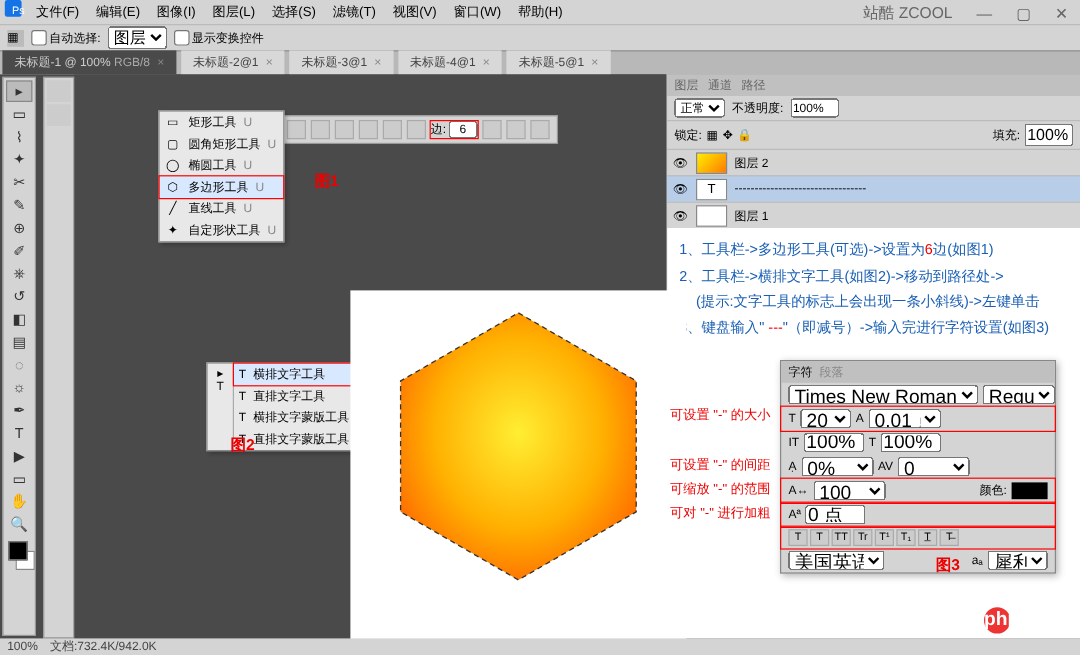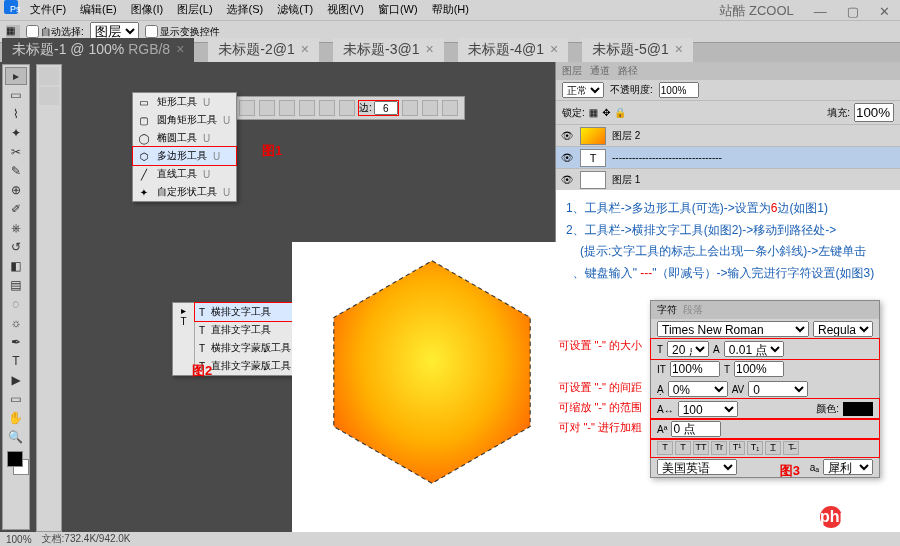--- a/index.html
+++ b/index.html
@@ -4,21 +4,21 @@
 <style>
   * { box-sizing: border-box; margin: 0; padding: 0; font-family: "Microsoft YaHei", SimSun, sans-serif; }
   body { width: 900px; height: 546px; background: #4a4a4a; overflow: hidden; font-size: 11px; position: relative; }
   .menubar { background: #d4d4d4; height: 20px; display: flex; align-items: flex-start; padding: 0 4px; gap: 2px; }
   .menubar span { padding: 2px 6px; cursor: default; }
   .psicon { width:14px; height:14px; background:#1473e6; display:inline-block; border-radius:2px; font-size:9px; color:#fff; text-align:center; line-height:14px; margin-right:4px;}
   .right-menu { margin-left:auto; display:flex; align-items:center; gap:8px; color:#666; font-size:13px;}
   .optionsbar { background: #d4d4d4; height: 22px; border-top:1px solid #bbb; display:flex; align-items:center; gap:6px; padding:0 6px; font-size:10px;}
   .optionsbar .chk{display:flex;align-items:center;gap:2px;}
   .optionsbar .icon{width:14px;height:14px;background:#bbb;display:inline-block;}
-  .tabstrip { background:#b8b8b8; height:20px; display:flex; align-items:flex-end; padding:0 2px; font-size:14px; gap:14px; border-top:1px solid #999;}
+  .tabstrip { background:#b8b8b8; height:20px; display:flex; align-items:flex-end; padding:0 2px; font-size:10px; gap:4px; border-top:1px solid #999;}
   .doctab { background:#d8d8d8; padding:3px 10px; color:#444; position:relative;}
   .doctab.active { background:#4a4a4a; color:#ccc; }
   .doctab .x { margin-left:6px; color:#888; }
   .workarea { position:absolute; top:62px; left:0; right:0; bottom:14px; display:flex; }
   .toolbox { width:28px; background:#d4d4d4; border:1px solid #999; margin:2px; display:flex; flex-direction:column; padding:2px; gap:1px;}
   .toolbox .tool { width:22px; height:18px; background:#d4d4d4; border:1px solid transparent; font-size:12px; text-align:center; line-height:16px; color:#333;}
   .toolbox .tool.sel { background:#bbb; border-color:#888;}
   .swatches { margin-top:4px; position:relative; height:28px;}
   .fg{width:16px;height:16px;background:#000;border:1px solid #888;position:absolute;top:0;left:2px;}
   .bg{width:16px;height:16px;background:#fff;border:1px solid #888;position:absolute;top:8px;left:8px;}
@@ -52,21 +52,21 @@
   .layer.sel{background:#b8cde8;}
   .layer .thumb{width:26px;height:18px;background:#fff;border:1px solid #888;display:flex;align-items:center;justify-content:center;font-size:11px;}
   .layer .eye{width:14px;text-align:center;}
   .notes{background:#fff;flex:1;padding:8px 10px;font-size:12px;line-height:1.8;overflow:hidden;}
   .notes h3{color:#1a5fb4;font-size:15px;margin-bottom:4px;}
   .notes .ln{color:#1a5fb4;}
   .notes .ln .r{color:#e00;}
   .char-panel{position:absolute;right:20px;top:300px;width:230px;background:#d4d4d4;border:1px solid #888;font-size:10px;box-shadow:2px 2px 6px rgba(0,0,0,.3);}
   .char-panel .hdr{background:#c0c0c0;padding:2px 6px;display:flex;gap:6px;}
   .char-panel .r{display:flex;align-items:center;gap:4px;padding:2px 6px;}
-  .char-panel select,.char-panel input{font-size:12px;height:16px;}
+  .char-panel select,.char-panel input{font-size:16px;height:16px;}
   .char-panel .hl{outline:1px solid red;}
   .char-panel .tgl{display:flex;gap:2px;padding:2px 6px;}
   .char-panel .tgl span{width:16px;height:14px;background:#ccc;border:1px solid #aaa;font-size:9px;text-align:center;}
   .sidelabel{position:absolute;color:#e00;font-size:11px;white-space:nowrap;}
   .sl1{right:258px;top:338px;}
   .sl2{right:258px;top:380px;}
   .sl3{right:258px;top:400px;}
   .sl4{right:258px;top:420px;}
   .label-fig3{position:absolute;right:100px;top:462px;color:#e00;font-weight:bold;font-size:13px;}
   .statusbar{position:absolute;bottom:0;left:0;right:0;height:14px;background:#d4d4d4;font-size:10px;display:flex;align-items:center;padding:0 6px;color:#444;gap:10px;}

